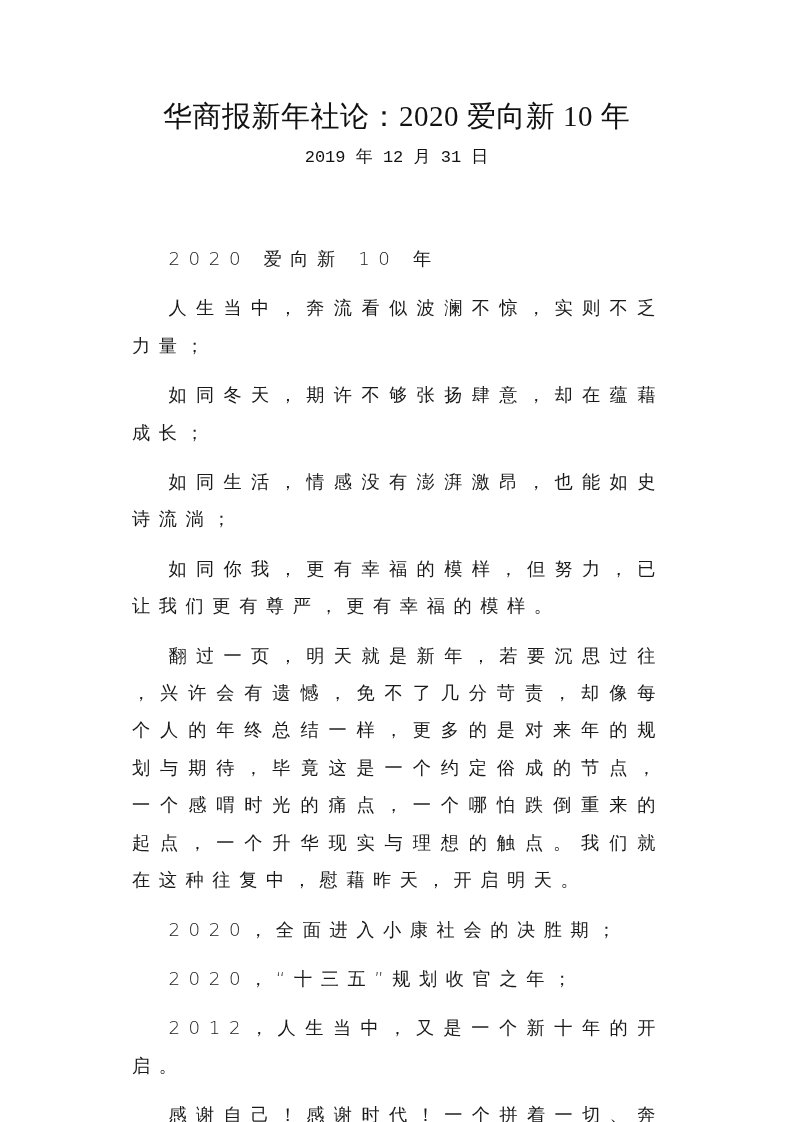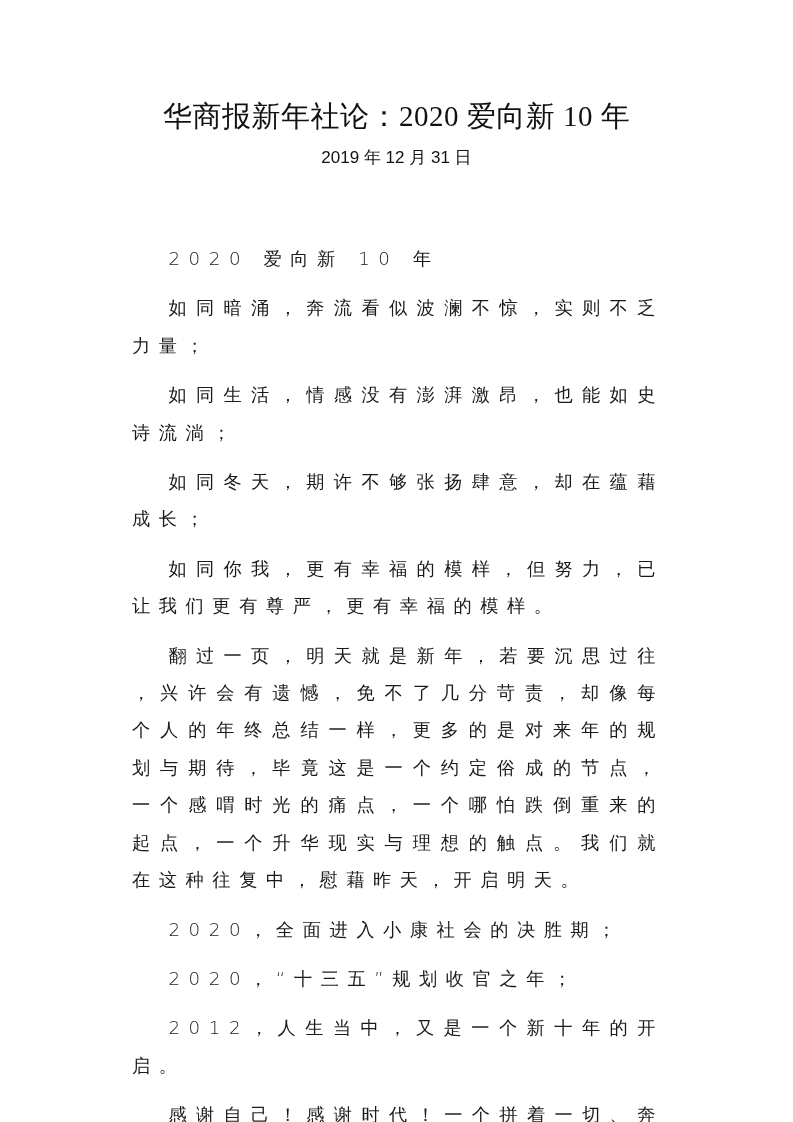--- a/index.html
+++ b/index.html
@@ -36,21 +36,21 @@
     }
     .date {
       position: absolute;
       left: 0;
       top: 143px;
       width: 793px;
       text-align: center;
       font-size: 17px;
       line-height: 30px;
       white-space: nowrap;
-      font-family: Liberation Sans, sans-serif;
+      font-family: Liberation Mono, monospace;
     }
     .body {
       position: absolute;
       left: 120px;
       top: 228px;
       width: 556px;
       font-size: 18.2px;
       line-height: 37.4px;
       letter-spacing: 8.6px;
       font-family: "DejaVu Sans", "Liberation Sans", sans-serif;
@@ -69,23 +69,23 @@
   </style>
 </head>
 <body>
 
 <div class="page">
   <div class="title">华商报新年社论：2020  爱向新 10 年</div>
   <div class="date">2019 年 12 月 31 日</div>
 
   <div class="body">
     <p>2020  爱向新 10 年</p>
-    <p>如同暗涌，奔流看似波澜不惊，实则不乏力量；</p>
+    <p>人生当中，奔流看似波澜不惊，实则不乏力量；</p>
+    <p>如同冬天，期许不够张扬肆意，却在蕴藉成长；</p>
     <p>如同生活，情感没有澎湃激昂，也能如史诗流淌；</p>
-    <p>如同冬天，期许不够张扬肆意，却在蕴藉成长；</p>
     <p>如同你我，更有幸福的模样，但努力，已让我们更有尊严，更有幸福的模样。</p>
     <p>翻过一页，明天就是新年，若要沉思过往，兴许会有遗憾，免不了几分苛责，却像每个人的年终总结一样，更多的是对来年的规划与期待，毕竟这是一个约定俗成的节点，一个感喟时光的痛点，一个哪怕跌倒重来的起点，一个升华现实与理想的触点。我们就在这种往复中，慰藉昨天，开启明天。</p>
     <p>2020，全面进入小康社会的决胜期；</p>
     <p>2020，“十三五”规划收官之年；</p>
     <p>2012，人生当中，又是一个新十年的开启。</p>
     <p>感谢自己！感谢时代！一个拼着一切、奔向前程的自己，一个追赶超越、砥砺奋进的时代。</p>
 
   </div>
 </div>
 

